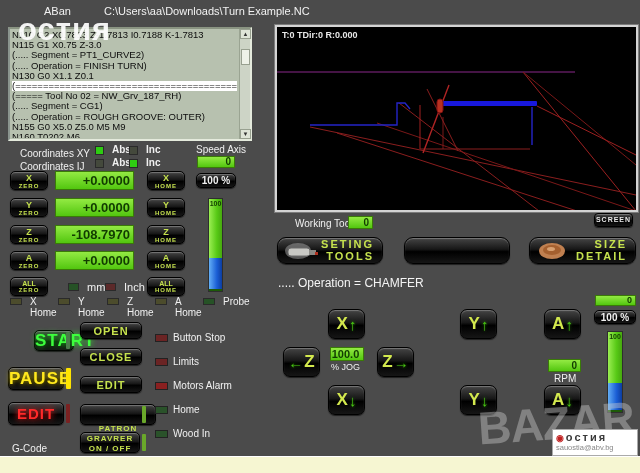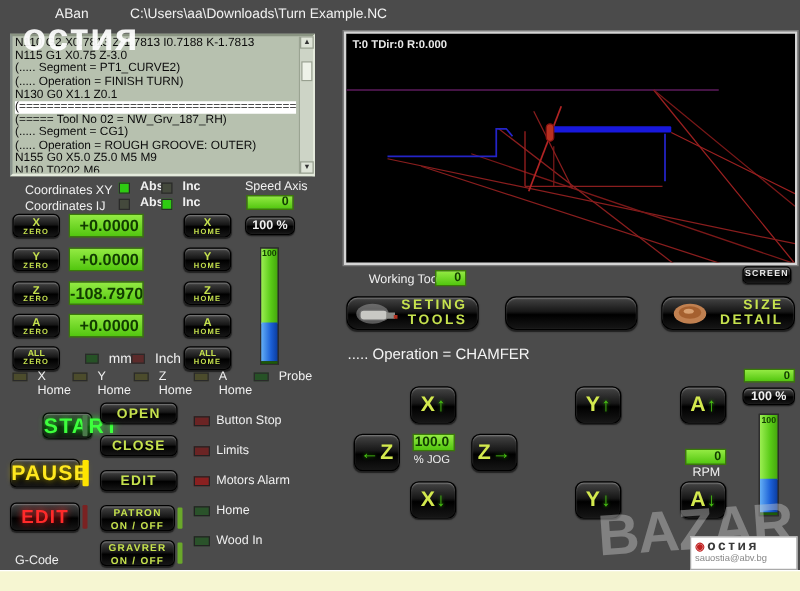--- a/index.html
+++ b/index.html
@@ -34,21 +34,21 @@
 
   
   .gloss{background:linear-gradient(180deg,#454545 0%,#171717 45%,#000 55%,#161616 100%);
        border:1px solid #000;border-radius:5px;
        box-shadow:inset 0 1px 1px rgba(255,255,255,.28), 0 1px 1px rgba(0,0,0,.6);
        color:#c6e24e;text-align:center;cursor:pointer;}
   .axis-btn{width:38px;height:19px;line-height:1;padding-top:2px;}
   .axis-btn .big{font-size:9px;font-weight:bold;display:block;}
   .axis-btn .small{font-size:6px;font-weight:bold;letter-spacing:1px;display:block;}
 
-  .disp{height:19px;width:60px;font-size:13px;line-height:17px;}
+  .disp{height:19px;width:79px;font-size:13px;line-height:17px;}
 
   
   .chk{display:inline-block;width:9px;height:9px;border:1px solid #2a2a2a;background:#44493c;vertical-align:middle;}
   .chk.on{background:#2ecc12;}
   .chk.red{background:#5c2a2a;}
   .chk.grn{background:#265226;}
   .chk.olive{background:#4c4c2c;}
   .chk-lbl{font-size:10px;color:#f0f0f0;vertical-align:middle;margin-left:4px;}
 
   
@@ -283,21 +283,21 @@
   <div class="abs gloss ctl start-txt" style="left:8px;top:330px;width:40px;height:21px;line-height:20px;margin-left:26px;">START</div>
   <div class="abs sidebar-ind" style="left:66px;top:332px;height:17px;background:#4a7a4a;"></div>
   <div class="abs gloss ctl pause-txt" style="left:8px;top:367px;width:56px;height:23px;line-height:22px;">PAUSE</div>
   <div class="abs sidebar-ind" style="left:66px;top:368px;height:21px;width:5px;background:#ffe400;"></div>
   <div class="abs gloss ctl reset-txt" style="left:8px;top:402px;width:56px;height:23px;line-height:22px;">EDIT</div>
   <div class="abs sidebar-ind" style="left:66px;top:404px;height:19px;background:#7a2222;"></div>
 
   <div class="abs gloss ctl" style="left:80px;top:322px;width:62px;height:17px;font-size:11px;line-height:16px;">OPEN</div>
   <div class="abs gloss ctl" style="left:80px;top:348px;width:62px;height:17px;font-size:11px;line-height:16px;">CLOSE</div>
   <div class="abs gloss ctl" style="left:80px;top:376px;width:62px;height:17px;font-size:11px;line-height:16px;">EDIT</div>
-  <div class="abs gloss ctl" style="left:80px;top:404px;width:60px;height:21px;font-size:8px;line-height:10px;padding-top:1px;">
+  <div class="abs gloss ctl" style="left:80px;top:404px;width:76px;height:21px;font-size:8px;line-height:10px;padding-top:19px;">
     <span>PATRON</span><br>
     <span>ON / OFF</span>
   </div>
   <div class="abs sidebar-ind" style="left:142px;top:406px;height:17px;background:#6aa82a;"></div>
   <div class="abs gloss ctl" style="left:80px;top:432px;width:60px;height:21px;font-size:8px;line-height:10px;padding-top:1px;">
     <span>GRAVRER</span><br>
     <span>ON / OFF</span>
   </div>
   <div class="abs sidebar-ind" style="left:142px;top:434px;height:17px;background:#6aa82a;"></div>
 

